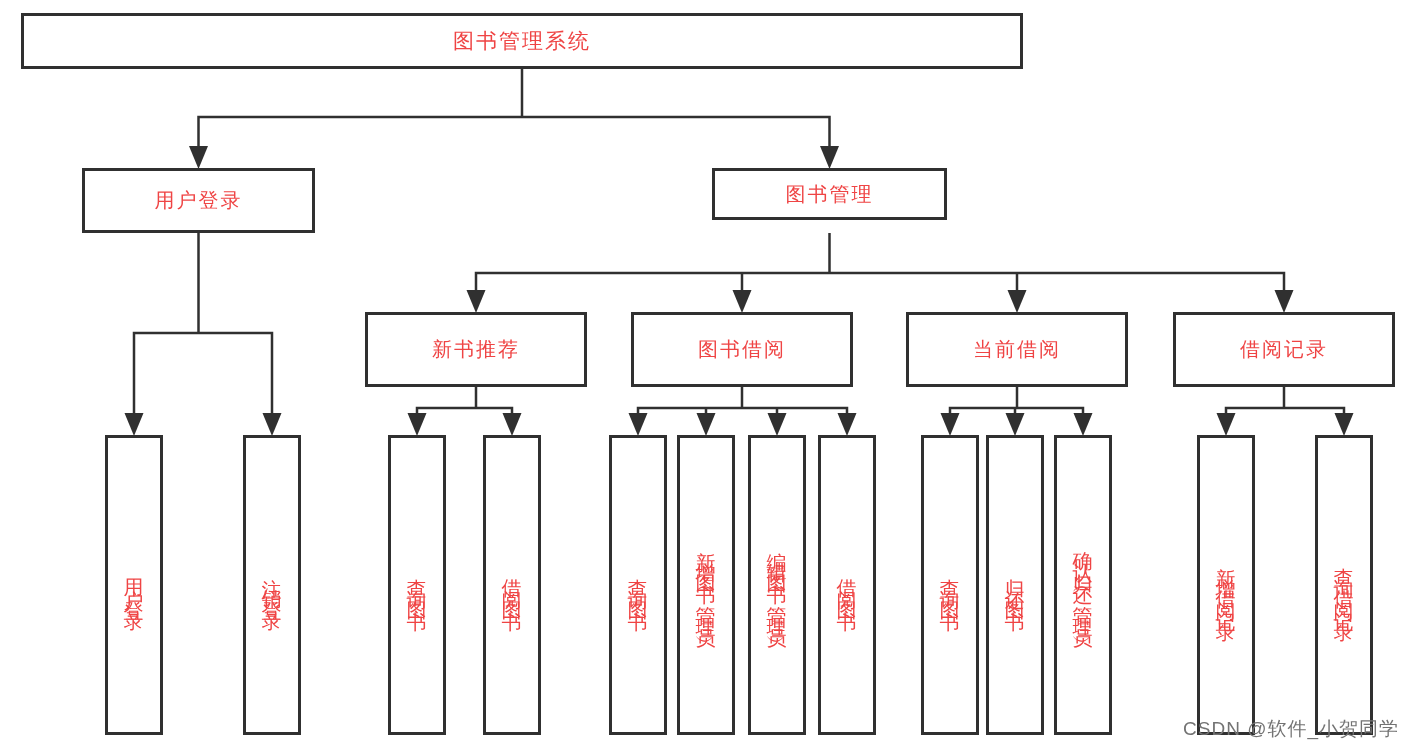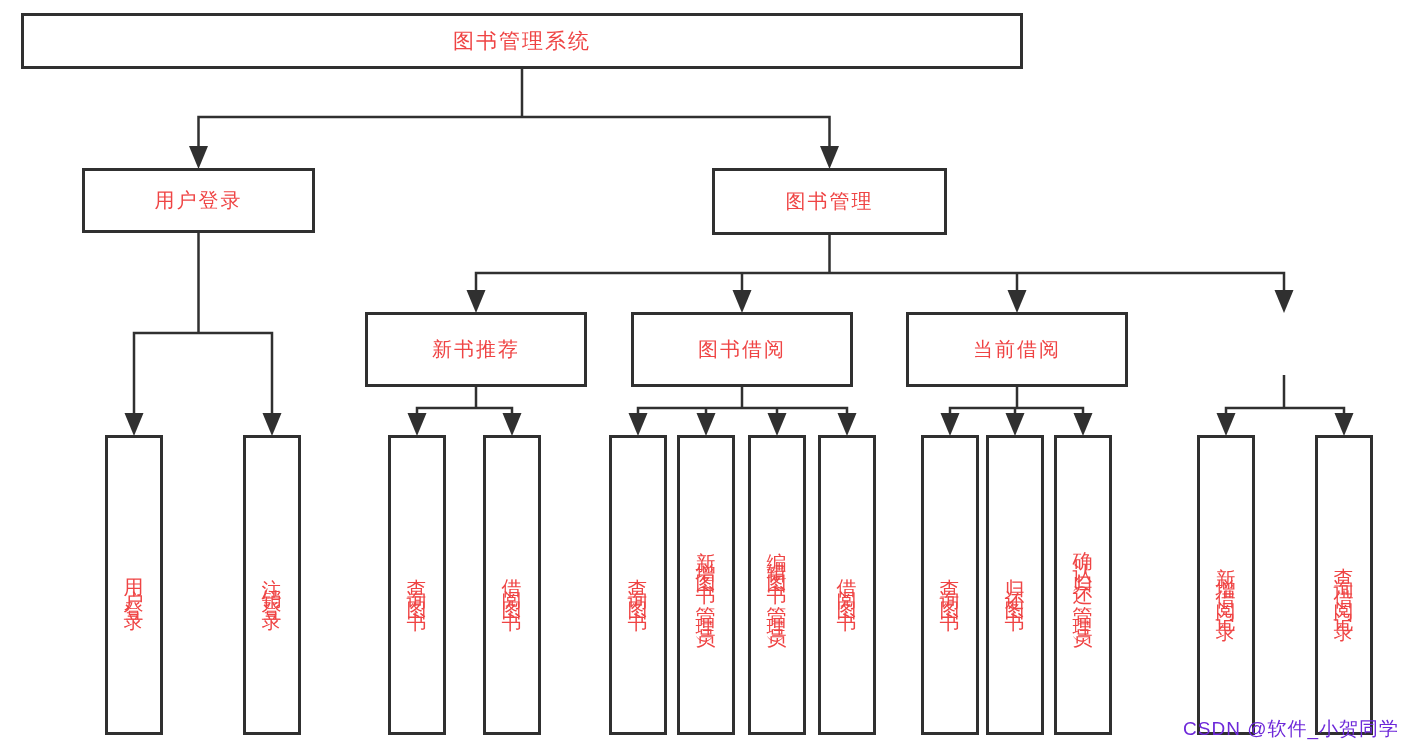--- a/index.html
+++ b/index.html
@@ -36,21 +36,21 @@
     color: #ef4444;
     font-size: 20px;
     letter-spacing: 2px;
     white-space: nowrap;
   }
   .root-box {
     left: 21px; top: 13px; width: 1002px; height: 56px;
     font-size: 21px;
   }
   .l2-a { left: 82px;  top: 168px; width: 233px; height: 65px; }
-  .l2-b { left: 712px; top: 168px; width: 235px; height: 67px; }
+  .l2-b { left: 712px; top: 168px; width: 235px; height: 52px; }
   .l3 { top: 312px; width: 222px; height: 75px; }
   .l3-0 { left: 365px; }
   .l3-1 { left: 631px; }
   .l3-2 { left: 906px; }
   .l3-3 { left: 1173px; }
   .leaf {
     top: 435px; width: 58px; height: 300px;
     writing-mode: vertical-rl;
     text-orientation: mixed;
     letter-spacing: 11px;
@@ -68,21 +68,21 @@
   .leaf-8  { left: 921px; }
   .leaf-9  { left: 986px; }
   .leaf-10 { left: 1054px; }
   .leaf-11 { left: 1197px; }
   .leaf-12 { left: 1315px; }
   .watermark {
     position: absolute;
     right: 6px;
     top: 716px;
     font-size: 19px;
-    color: #6d28d9;
+    color: #737373;
     letter-spacing: 1px;
     z-index: 5;
     white-space: nowrap;
   }
 </style>
 </head>
 <body>
 
 <div class="stage">
 
@@ -120,20 +120,21 @@
   </svg>
 
   <div class="box root-box">图书管理系统</div>
 
   <div class="box l2-a">用户登录</div>
   <div class="box l2-b">图书管理</div>
 
   <div class="box l3 l3-0">新书推荐</div>
   <div class="box l3 l3-1">图书借阅</div>
   <div class="box l3 l3-2">当前借阅</div>
+  <div class="box l3 l3-3">借阅记录</div>
 
   <div class="box leaf leaf-0">用户登录</div>
   <div class="box leaf leaf-1">注销登录</div>
 
   <div class="box leaf leaf-2">查询图书</div>
   <div class="box leaf leaf-3">借阅图书</div>
 
   <div class="box leaf leaf-4">查询图书</div>
   <div class="box leaf leaf-5">新增图书（管理员）</div>
   <div class="box leaf leaf-6">编辑图书（管理员）</div>

